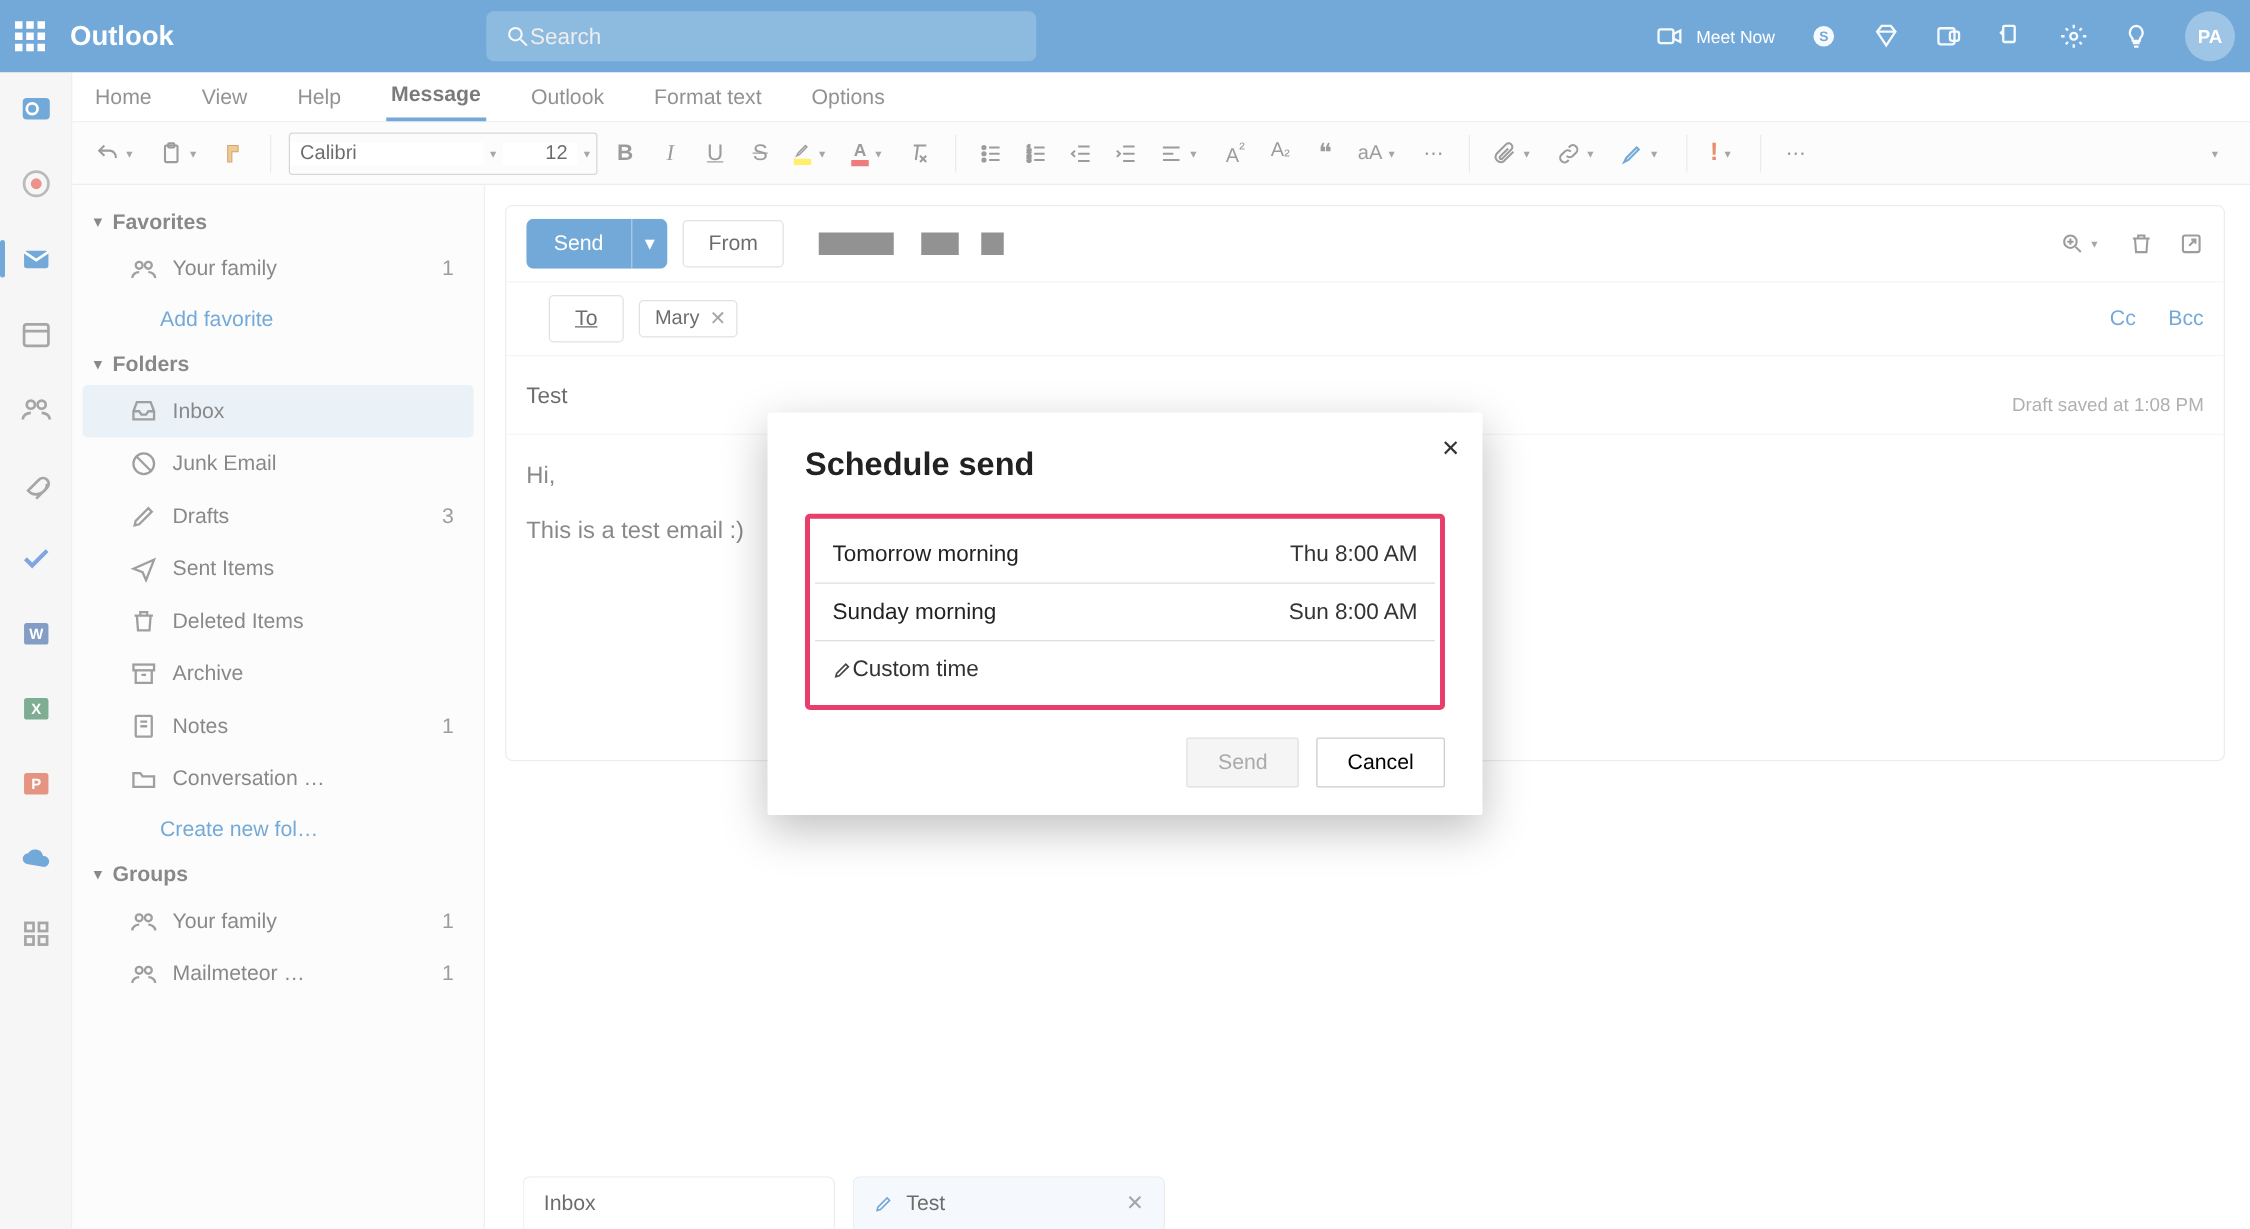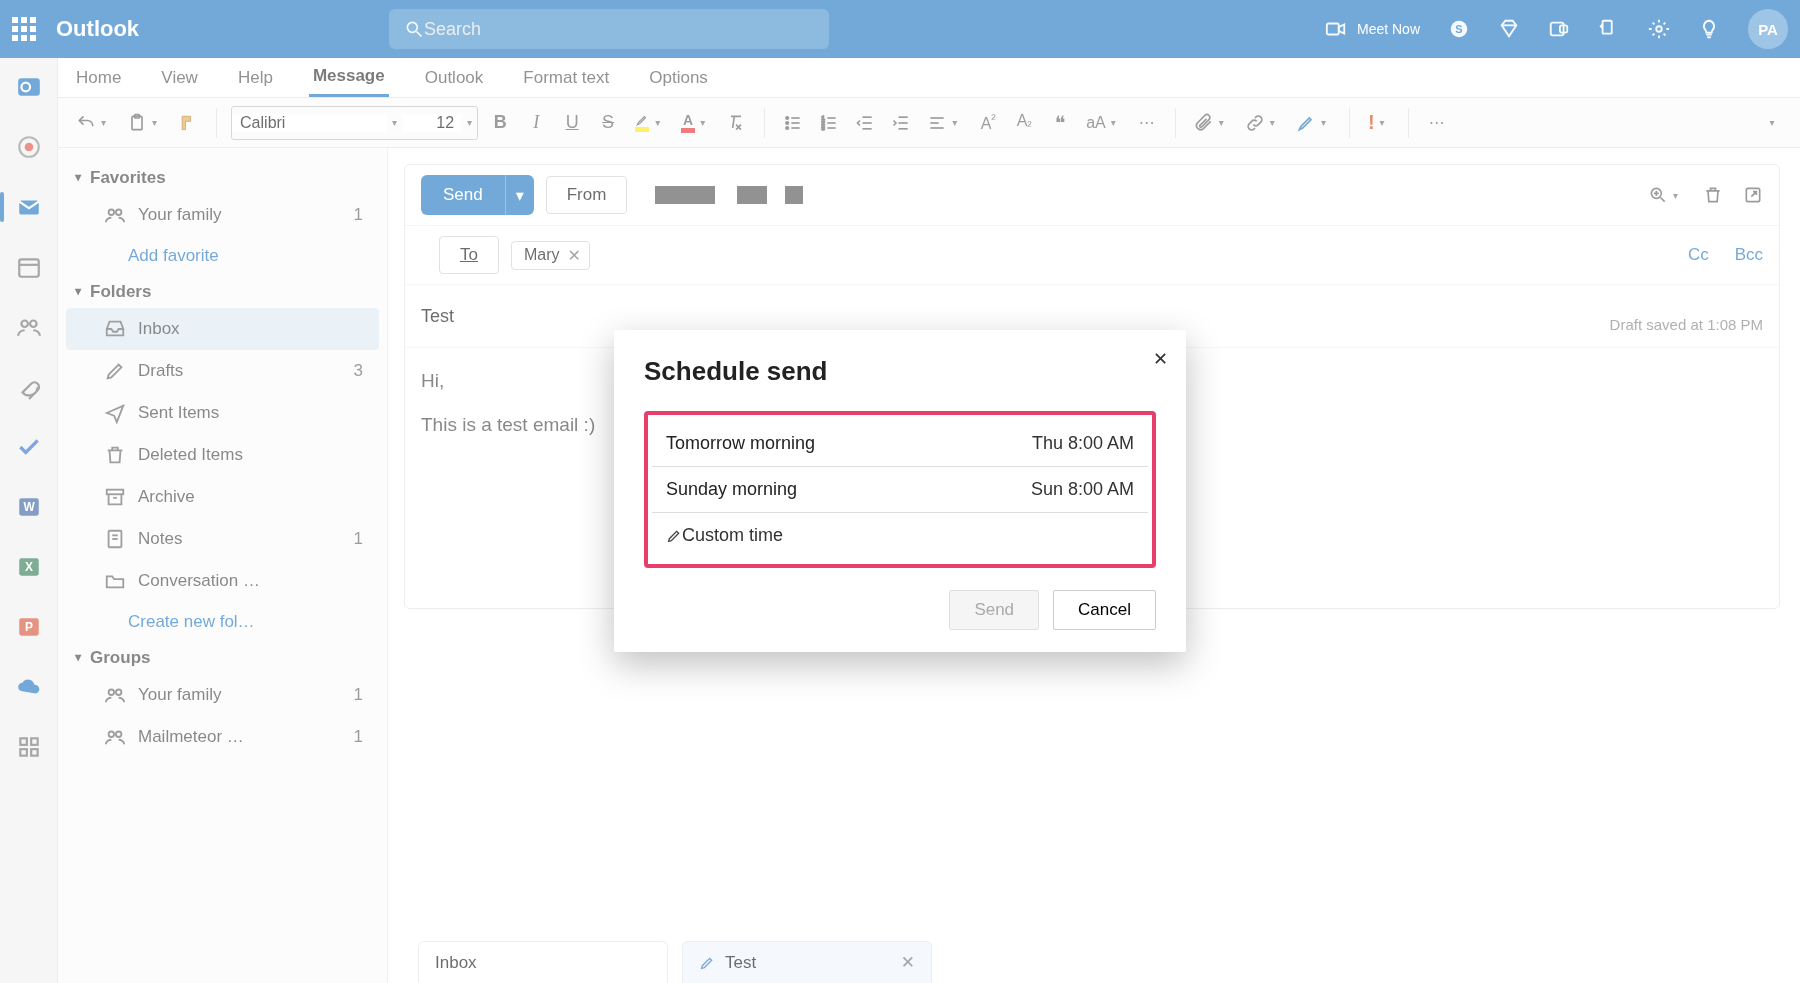--- a/index.html
+++ b/index.html
@@ -450,20 +450,27 @@
         <div class="side-sec-header">
             <span class="chev">▸</span>
             <span>Folders</span>
           </div>
         <div class="side-item selected">
           <svg class="side-icon" viewBox="0 0 24 24" fill="none" stroke="currentColor" stroke-width="2">
               <path d="M3 12l3-8h12l3 8v7H3z"></path>
               <path d="M3 12h5l2 3h4l2-3h5"></path>
             </svg>
           <span>Inbox</span>
+        </div>
+        <div class="side-item">
+          <svg class="side-icon" viewBox="0 0 24 24" fill="none" stroke="currentColor" stroke-width="2">
+              <circle cx="12" cy="12" r="9"></circle>
+              <line x1="5" y1="5" x2="19" y2="19"></line>
+            </svg>
+          <span>Junk Email</span>
         </div>
         <div class="side-item">
           <svg class="side-icon" viewBox="0 0 24 24" fill="none" stroke="currentColor" stroke-width="2">
               <path d="M4 20l4-1L19 8l-3-3L5 16z"></path>
             </svg>
           <span>Drafts</span>
             <span class="cnt">3</span>
         </div>
         <div class="side-item">
           <svg class="side-icon" viewBox="0 0 24 24" fill="none" stroke="currentColor" stroke-width="2">

